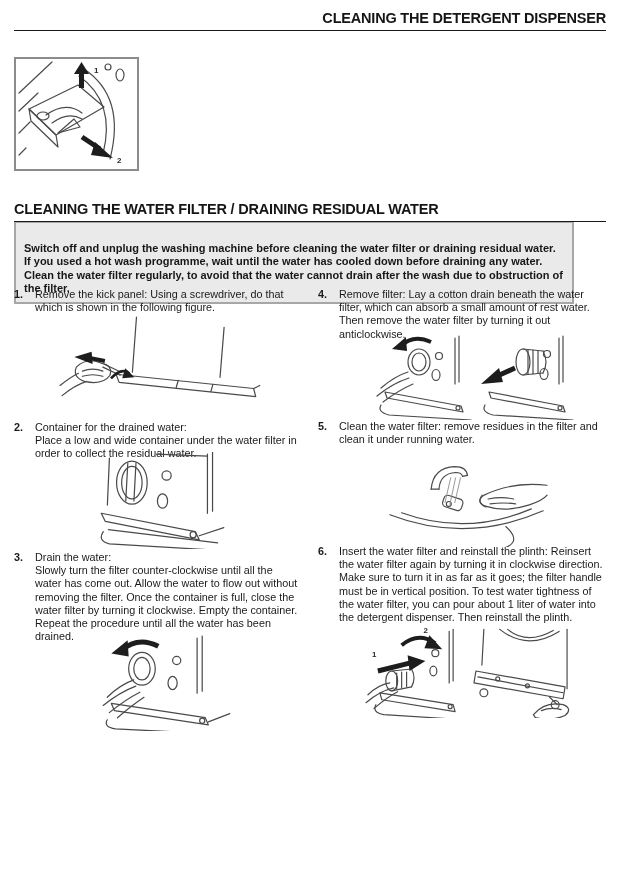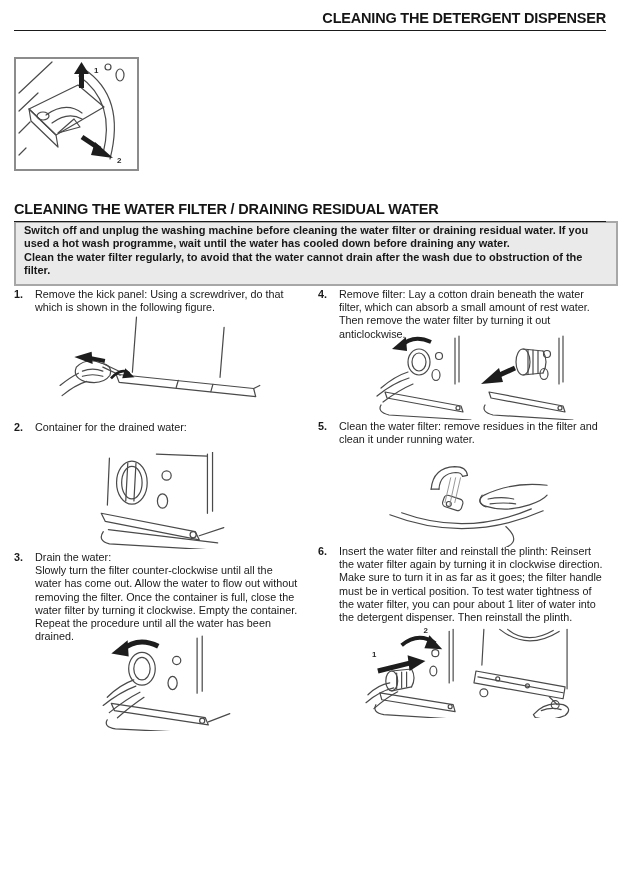--- a/index.html
+++ b/index.html
@@ -24,23 +24,23 @@
   .t2{top:193px;margin-top:8px;}
   .fig-frame{
     position:absolute;left:14px;top:57px;width:125px;height:114px;
     border:2px solid #8c8c8c;box-sizing:border-box;background:#fff;z-index:1;
   }
   .para1{
     position:absolute;left:150px;top:58px;width:242px;
     font-size:11px;line-height:13.8px;z-index:1;
   }
   .warnbox{
-    position:absolute;left:14px;top:221px;width:604px;box-sizing:border-box;
+    position:absolute;left:14px;top:221px;width:560px;box-sizing:border-box;
     border:2px solid #a7a7a7;background:#eaeaea;
-    padding:1px 8px 6px 8px;font-size:11px;font-weight:bold;line-height:13.4px;
+    padding:19px 8px 6px 8px;font-size:11px;font-weight:bold;line-height:13.4px;
     color:#171717;z-index:1;
   }
   .col{position:absolute;top:288px;width:292px;height:560px;z-index:1;}
   .col-a{left:14px;} .col-b{left:318px;}
   .step{position:absolute;display:flex;gap:7px;font-size:10.8px;line-height:13.2px;width:288px;}
   .step .num{min-width:14px;font-weight:bold;}
   .step .body{flex:1;}
   .fig{position:absolute;}
   .fig svg{display:block;width:100%;height:100%;}
   .ln{stroke:#4a4a4a;fill:none;stroke-width:1.2;stroke-linecap:round;stroke-linejoin:round;}
@@ -122,20 +122,21 @@
         <polygon points="33,37 16,42 34,49" class="bold-fill"></polygon>
         <path d="M52,63 Q62,52 70,58" class="bold-ln" stroke-width="2.5"></path>
         <polygon points="66,53 75,62 63,63" class="bold-fill"></polygon>
       </svg>
     </div>
 
     <div class="step" style="top:133px">
       <span class="num">2.</span>
       <div class="body">
         <div>Container for the drained water:</div>
+        <div>Place a low and wide container under the water filter in order to collect the residual water.</div>
       </div>
     </div>
 
     <div class="fig" style="top:164px;left:78px;width:140px;height:97px">
       <svg viewBox="0 0 135 95">
         <g class="ln">
           <path d="M112,2 L112,60"></path>
             <path d="M117,0 L117,58"></path>
             <path d="M62,2 L112,4"></path>
           <path d="M16,6 L14,52"></path>

